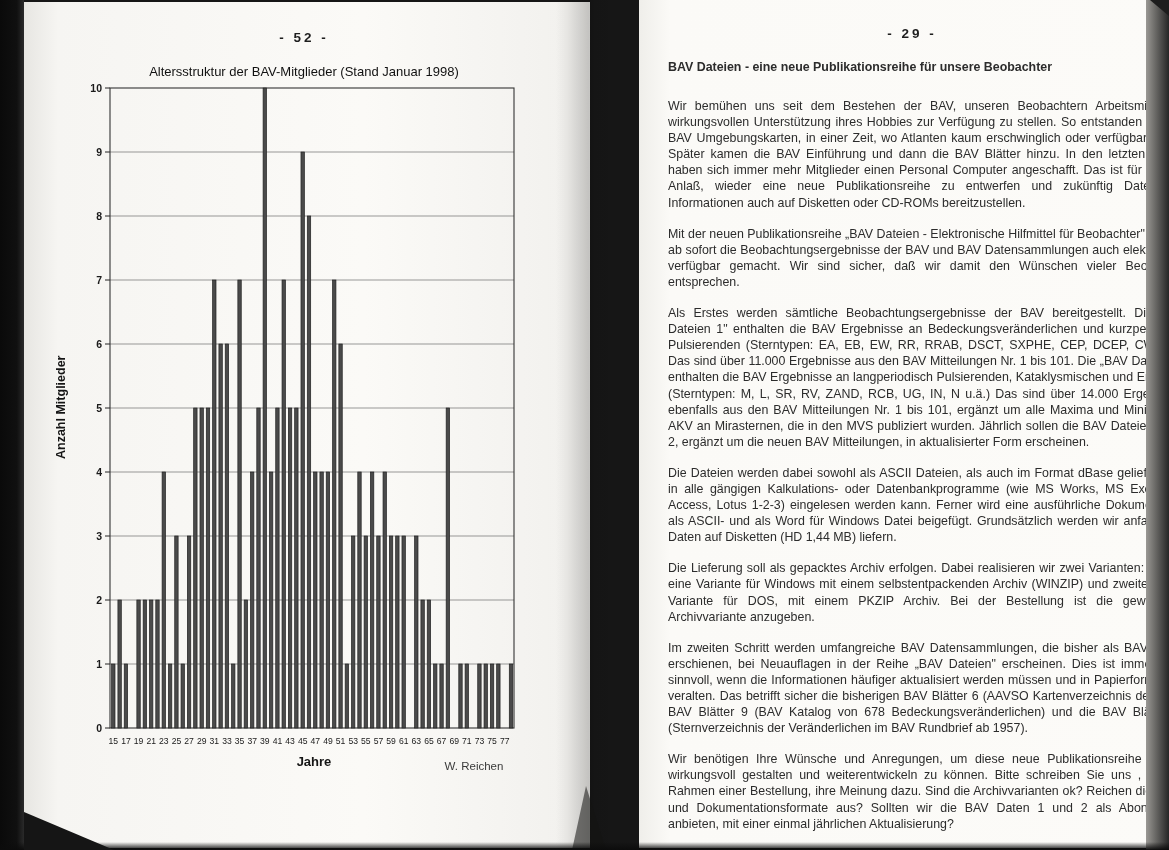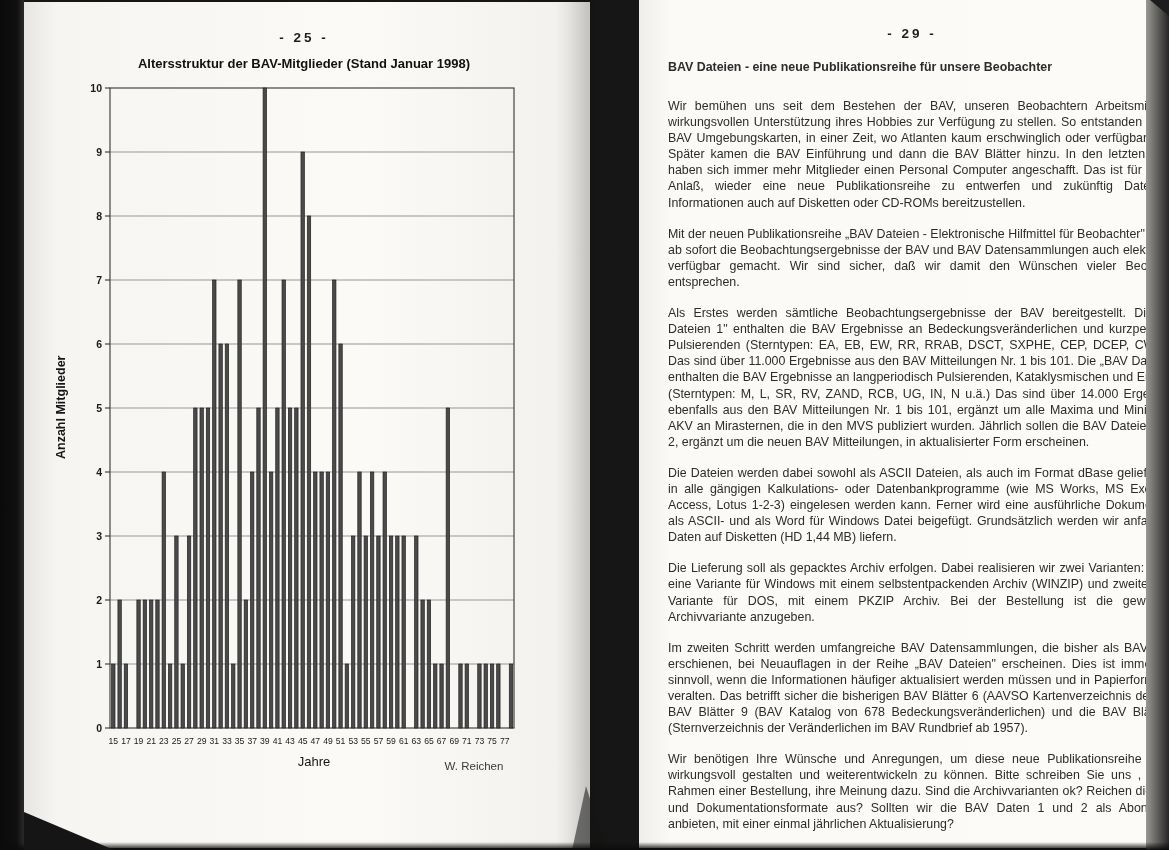--- a/index.html
+++ b/index.html
@@ -25,42 +25,42 @@
     border-bottom:38px solid #151515;}
   #gutter-wedge{position:absolute;left:572px;top:786px;width:0;height:0;
     border-left:14px solid transparent;border-right:20px solid transparent;
     border-bottom:64px solid rgba(20,20,18,.55);}
   #corner-tr{position:absolute;left:1150px;top:0;width:0;height:0;
     border-left:19px solid transparent;border-top:16px solid #1d1d1d;}
   
   .pgnum{position:absolute;font-weight:bold;font-size:13.5px;letter-spacing:3px;color:#1e1e1e;}
   #pgnum-left{left:240px;top:28px;width:80px;text-align:center;}
   #pgnum-right{left:233px;top:26px;width:80px;text-align:center;}
-  #chart-title{position:absolute;left:60px;top:54px;width:440px;text-align:center;
-    font-weight:bold;font-size:13px;color:#111;}
+  #chart-title{position:absolute;left:60px;top:62px;width:440px;text-align:center;
+    font-weight:normal;font-size:13px;color:#111;}
   #chart-svg{position:absolute;left:0;top:0;}
   #ylabel{position:absolute;left:30px;top:300px;width:20px;height:210px;
     writing-mode:vertical-rl;transform:rotate(180deg);
     font-weight:bold;font-size:12.5px;color:#151515;text-align:center;}
   #xlabel{position:absolute;left:200px;top:752px;width:180px;text-align:center;
-    font-weight:normal;font-size:13px;color:#151515;}
+    font-weight:bold;font-size:13px;color:#151515;}
   #signature{position:absolute;left:390px;top:758px;width:120px;text-align:center;
     font-size:11.5px;color:#3a3a3a;}
   
   #textcol{position:absolute;left:29px;top:60px;width:521px;color:#2c2c2c;}
   #rp-title{font-size:12.4px;margin:0 0 24px 0;}
   #textcol p{font-size:12.4px;line-height:16.1px;text-align:justify;margin:0 0 15px 0;}
 </style>
 </head>
 <body>
 
 <div id="scan">
 
   <div class="page" id="page-left">
-    <div class="pgnum" id="pgnum-left">- 25 -</div>
+    <div class="pgnum" id="pgnum-left">- 52 -</div>
     <div id="chart-title">Altersstruktur der BAV-Mitglieder (Stand Januar 1998)</div>
     <div id="ylabel">Anzahl Mitglieder</div>
     <svg id="chart-svg" width="566" height="846" viewBox="0 0 566 846">
         <line x1="81" y1="726" x2="86" y2="726" stroke="#222" stroke-width="1"></line>
         <text x="78" y="729.5" text-anchor="end" font-size="10.5px" font-weight="bold" fill="#1a1a1a">0</text>
         <line x1="86" y1="662" x2="490" y2="662" stroke="#6f6f6f" stroke-width="0.7"></line>
         <line x1="81" y1="662" x2="86" y2="662" stroke="#222" stroke-width="1"></line>
         <text x="78" y="665.5" text-anchor="end" font-size="10.5px" font-weight="bold" fill="#1a1a1a">1</text>
         <line x1="86" y1="598" x2="490" y2="598" stroke="#6f6f6f" stroke-width="0.7"></line>
         <line x1="81" y1="598" x2="86" y2="598" stroke="#222" stroke-width="1"></line>

